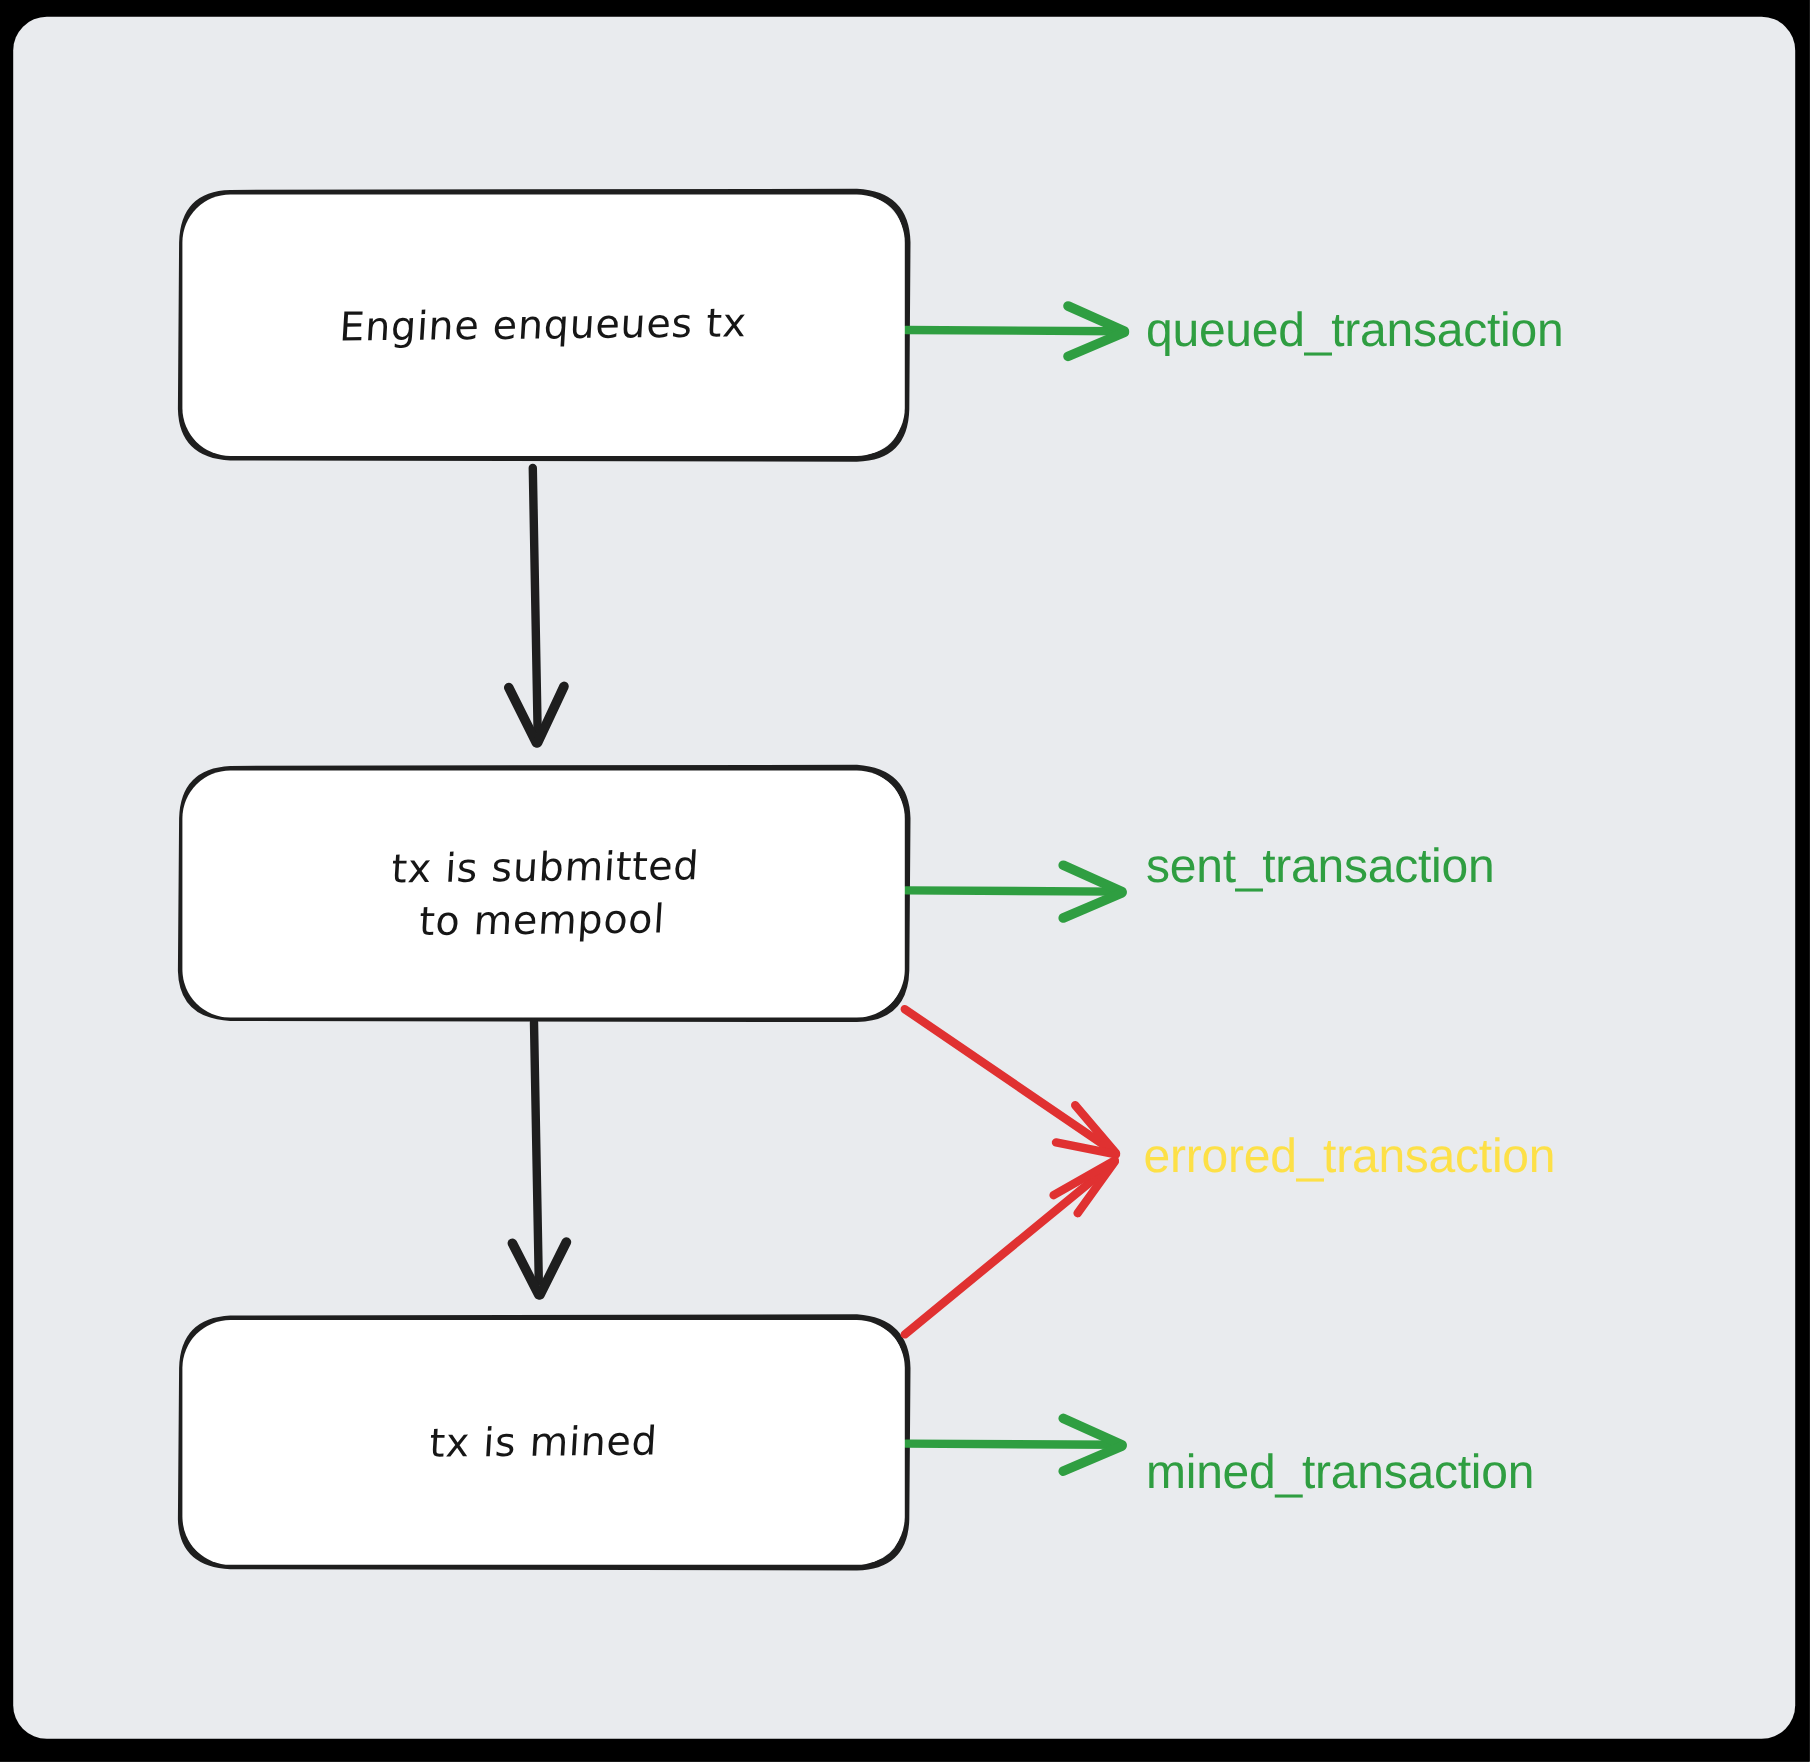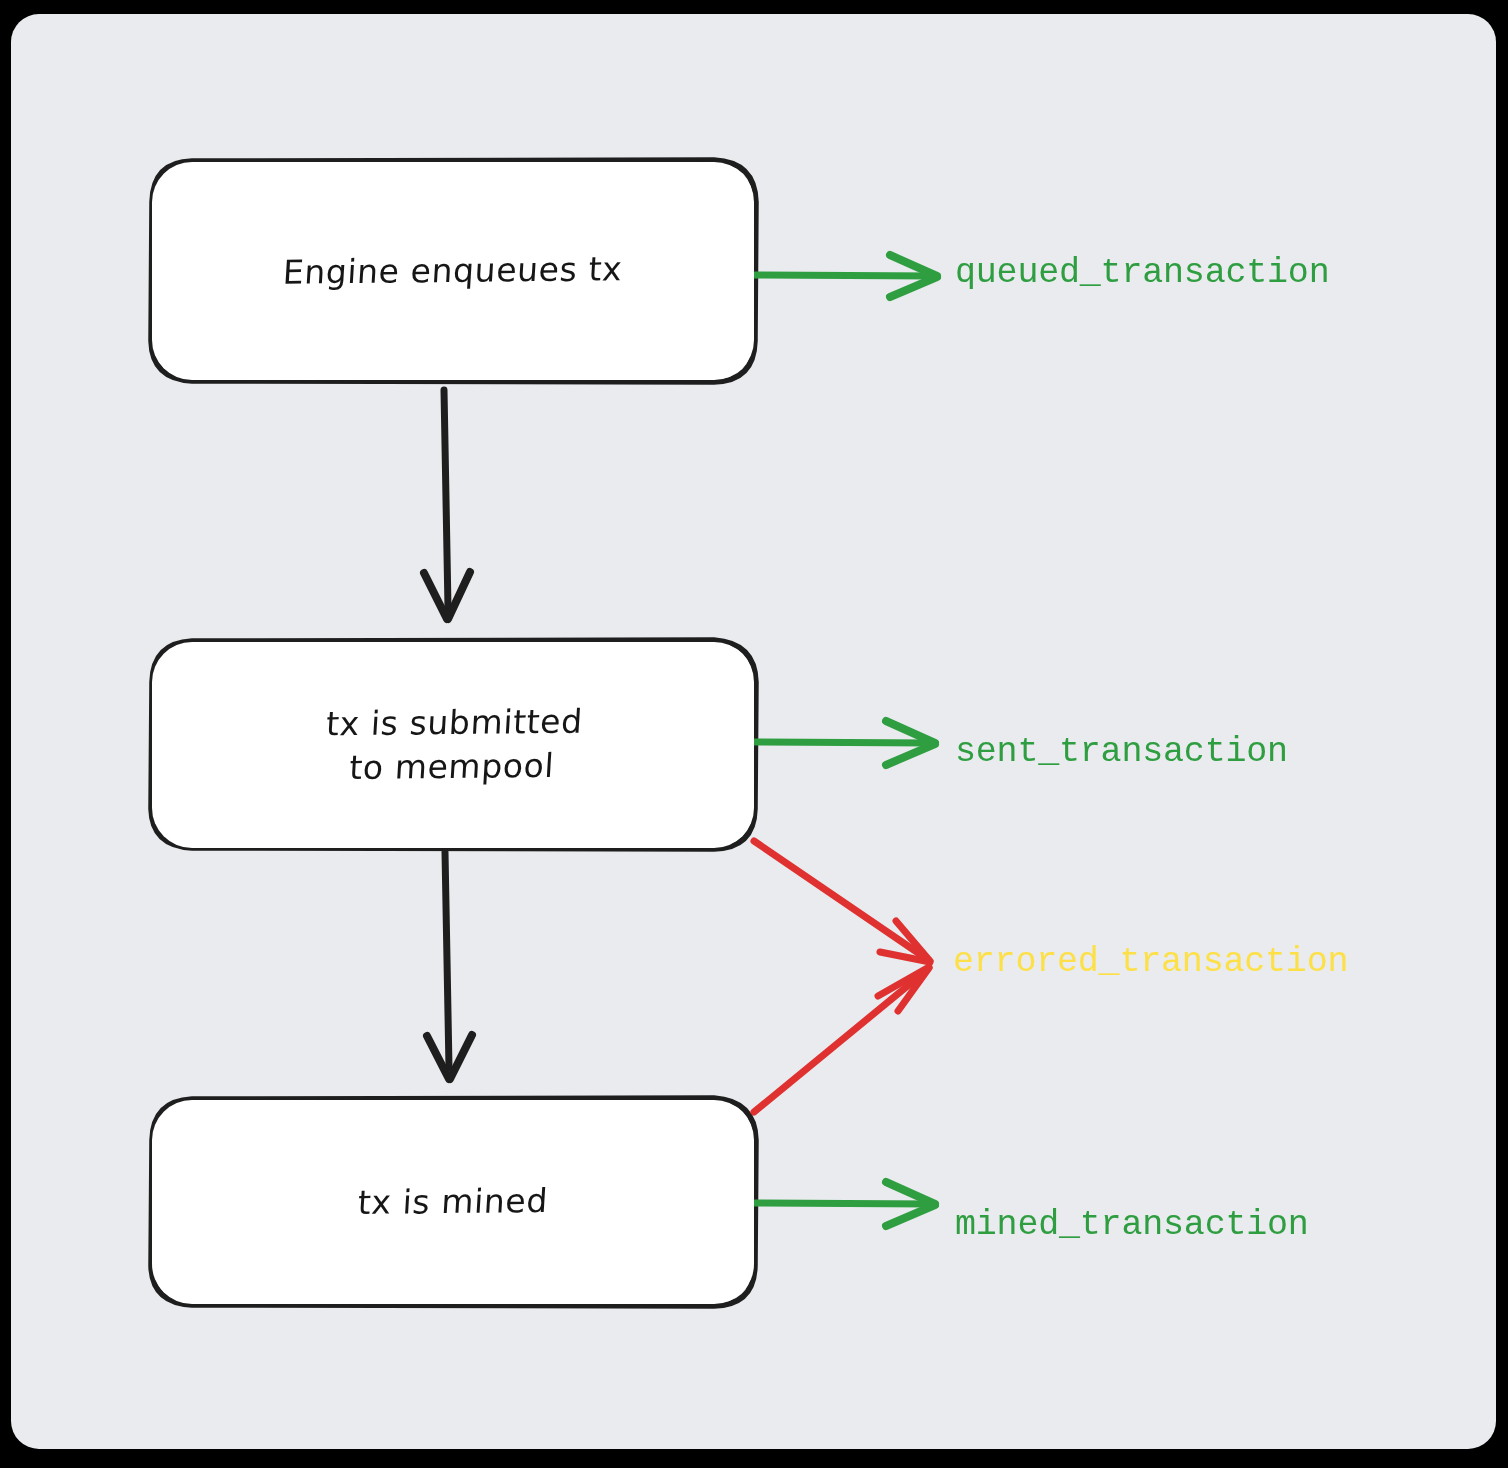--- a/index.html
+++ b/index.html
@@ -51,22 +51,22 @@
     font-weight: 400;
     color: #161616;
     text-align: center;
     line-height: 1.32;
     letter-spacing: 0.6px;
     white-space: pre-line;
     transform: skewX(-4deg) rotate(-0.6deg);
   }
   .event-label {
     position: absolute;
-    font-family: Liberation Mono, monospace;
-    font-size: 35px;
+    font-family: Liberation Sans, sans-serif;
+    font-size: 40px;
     font-weight: 500;
     letter-spacing: -0.2px;
     white-space: nowrap;
     cursor: pointer;
   }
   .event-label.green { color: #2f9e41; }
   .event-label.red   { color: #fde047; }
 </style>
 </head>
 <body>
@@ -144,19 +144,19 @@
     <div class="node-label">tx is submitted
 to mempool</div>
   </div>
 
   <div class="node-box" style="left:152px; top:1100px; width:602px; height:204px;">
     <div class="node-label">tx is mined</div>
   </div>
 
   <div class="event-label green" style="left:955px; top:253px;">queued_transaction</div>
 
-  <div class="event-label green" style="left:955px; top:732px;">sent_transaction</div>
+  <div class="event-label green" style="left:955px; top:700px;">sent_transaction</div>
 
   <div class="event-label red" style="left:953px; top:942px;">errored_transaction</div>
 
   <div class="event-label green" style="left:955px; top:1181px;margin-top:24px;">mined_transaction</div>
 
 </div>
 
 </body></html>

